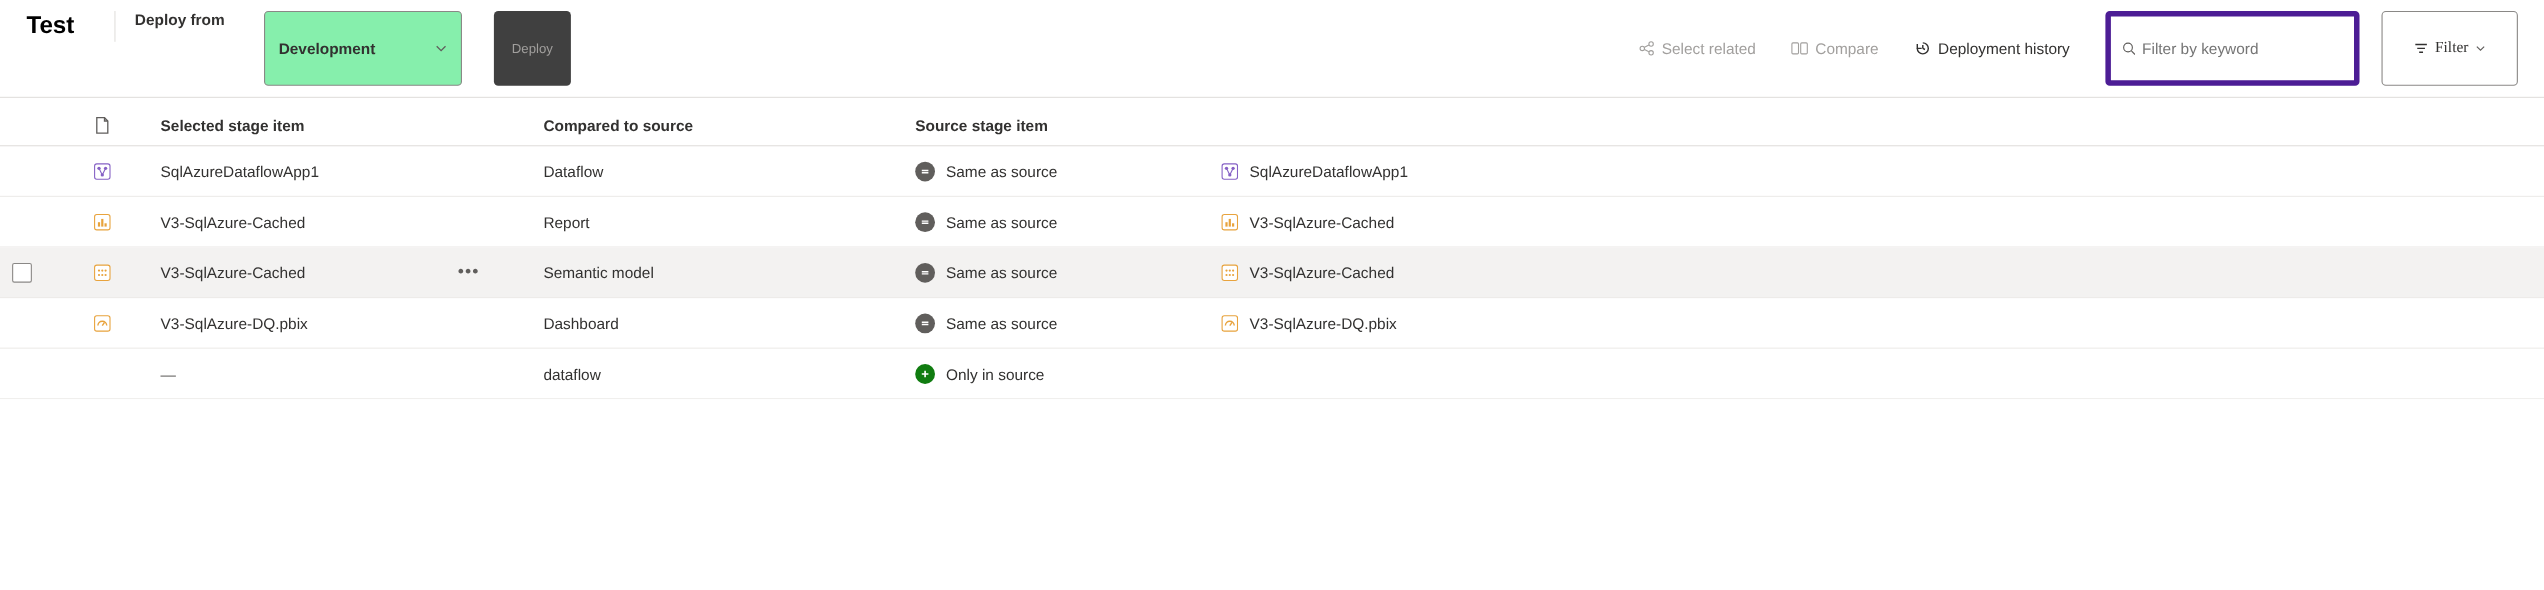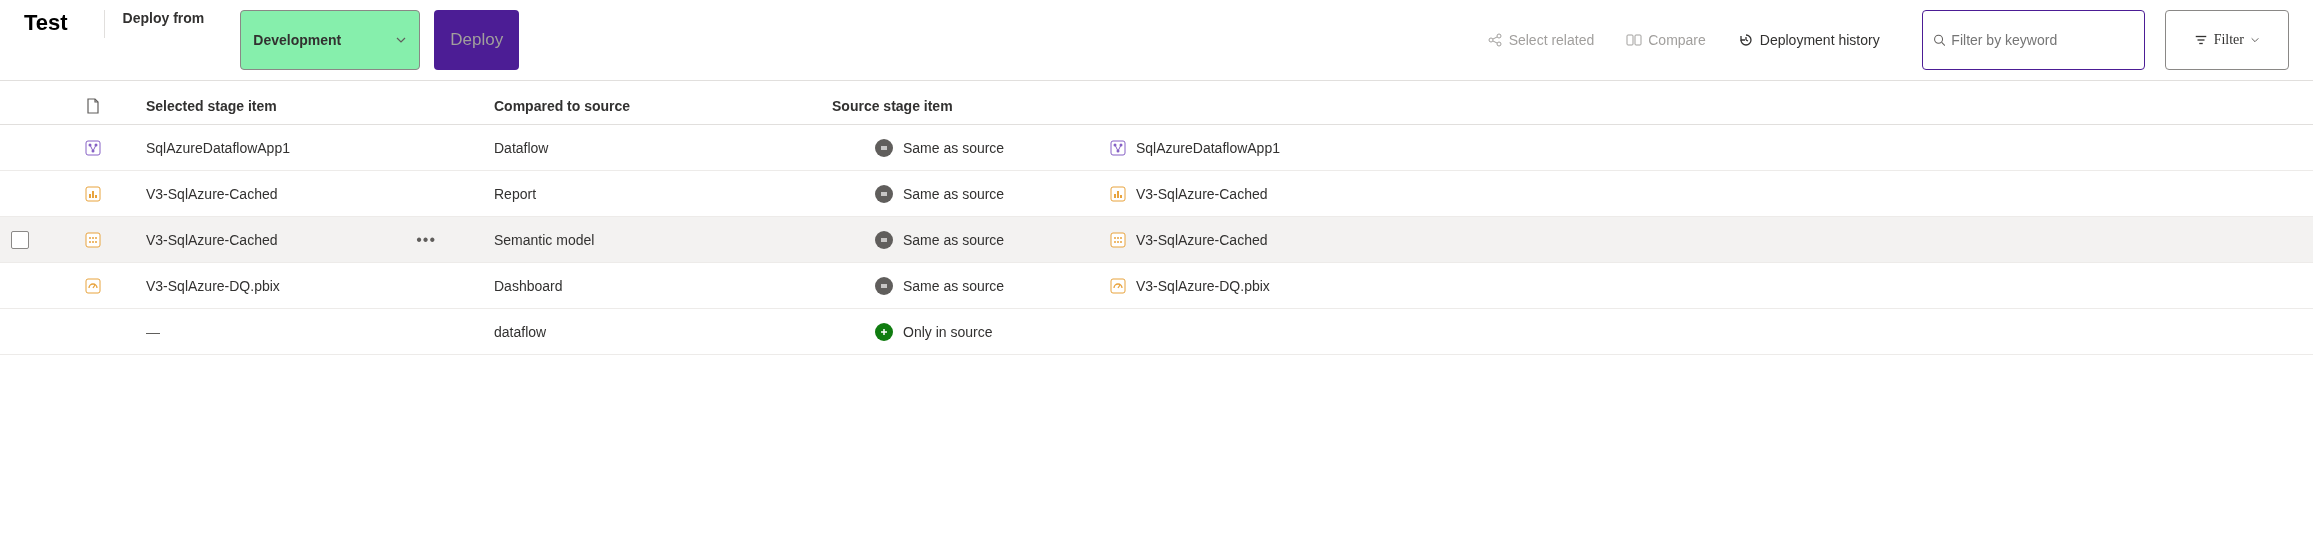--- a/index.html
+++ b/index.html
@@ -40,48 +40,48 @@
       border: 1px solid #8a8886;
       border-radius: 4px;
       padding: 20px 12px;
       min-width: 180px;
       cursor: pointer;
       background: #86efac;
       font-weight: bold;
     }
     .stage-select span { color: #323130; }
     .deploy-btn {
-      background: #4c1d95;
+      background: #404040;
       color: #a19f9d;
       border: none;
       border-radius: 4px;
       padding: 7px 16px;
-      font-size: 17px;
+      font-size: 12px;
       cursor: not-allowed;
-      margin-left: 2px;
+      margin-left: 17px;
     }
     .toolbar-spacer { flex: 1; }
     .toolbar-action {
       display: flex;
       align-items: center;
       gap: 6px;
       padding: 6px 10px;
       cursor: pointer;
       color: #323130;
       border-radius: 4px;
     }
     .toolbar-action.disabled { color: #a19f9d; cursor: default; }
     .search-box {
       display: flex;
       align-items: center;
-      border: 1px solid #4c1d95;
+      border: 5px solid #4c1d95;
       border-radius: 4px;
       padding: 21px 10px;
       min-width: 190px;
-      margin-left: 20px;
+      margin-left: 10px;
     }
     .search-box input {
       border: none;
       outline: none;
       font-size: 14px;
       margin-left: 6px;
       width: 100%;
       color: #605e5c;
     }
     .filter-btn {
@@ -114,21 +114,21 @@
       color: #323130;
     }
     .th-icon-col { display: flex; justify-content: center; }
     .tbody-row { min-height: 46px; }
     .tbody-row.hovered { background: #f3f2f1; }
     .cell { color: #323130; }
     .cell-selected { display: flex; align-items: center; gap: 8px; justify-content: space-between; padding-right: 20px;}
     .cell-selected-name { }
     .more-dots { color: #605e5c; font-size: 16px; letter-spacing: 1px; cursor: pointer; padding-right:10px;}
     .icon-cell { display: flex; justify-content: center; }
-    .status-cell { display: flex; align-items: center; gap: 10px; margin-left: 43px; }
+    .status-cell { display: flex; align-items: center; gap: 10px; }
     .status-badge {
       width: 18px; height: 18px; border-radius: 50%;
       display: flex; align-items: center; justify-content: center;
     }
     .badge-same { background: #605e5c; }
     .badge-only { background: #107c10; }
     .source-cell { display: flex; align-items: center; gap: 10px; }
     .dash { color: #605e5c; }
     .checkbox-slot { display: flex; justify-content: center; }
     .checkbox-outline {

